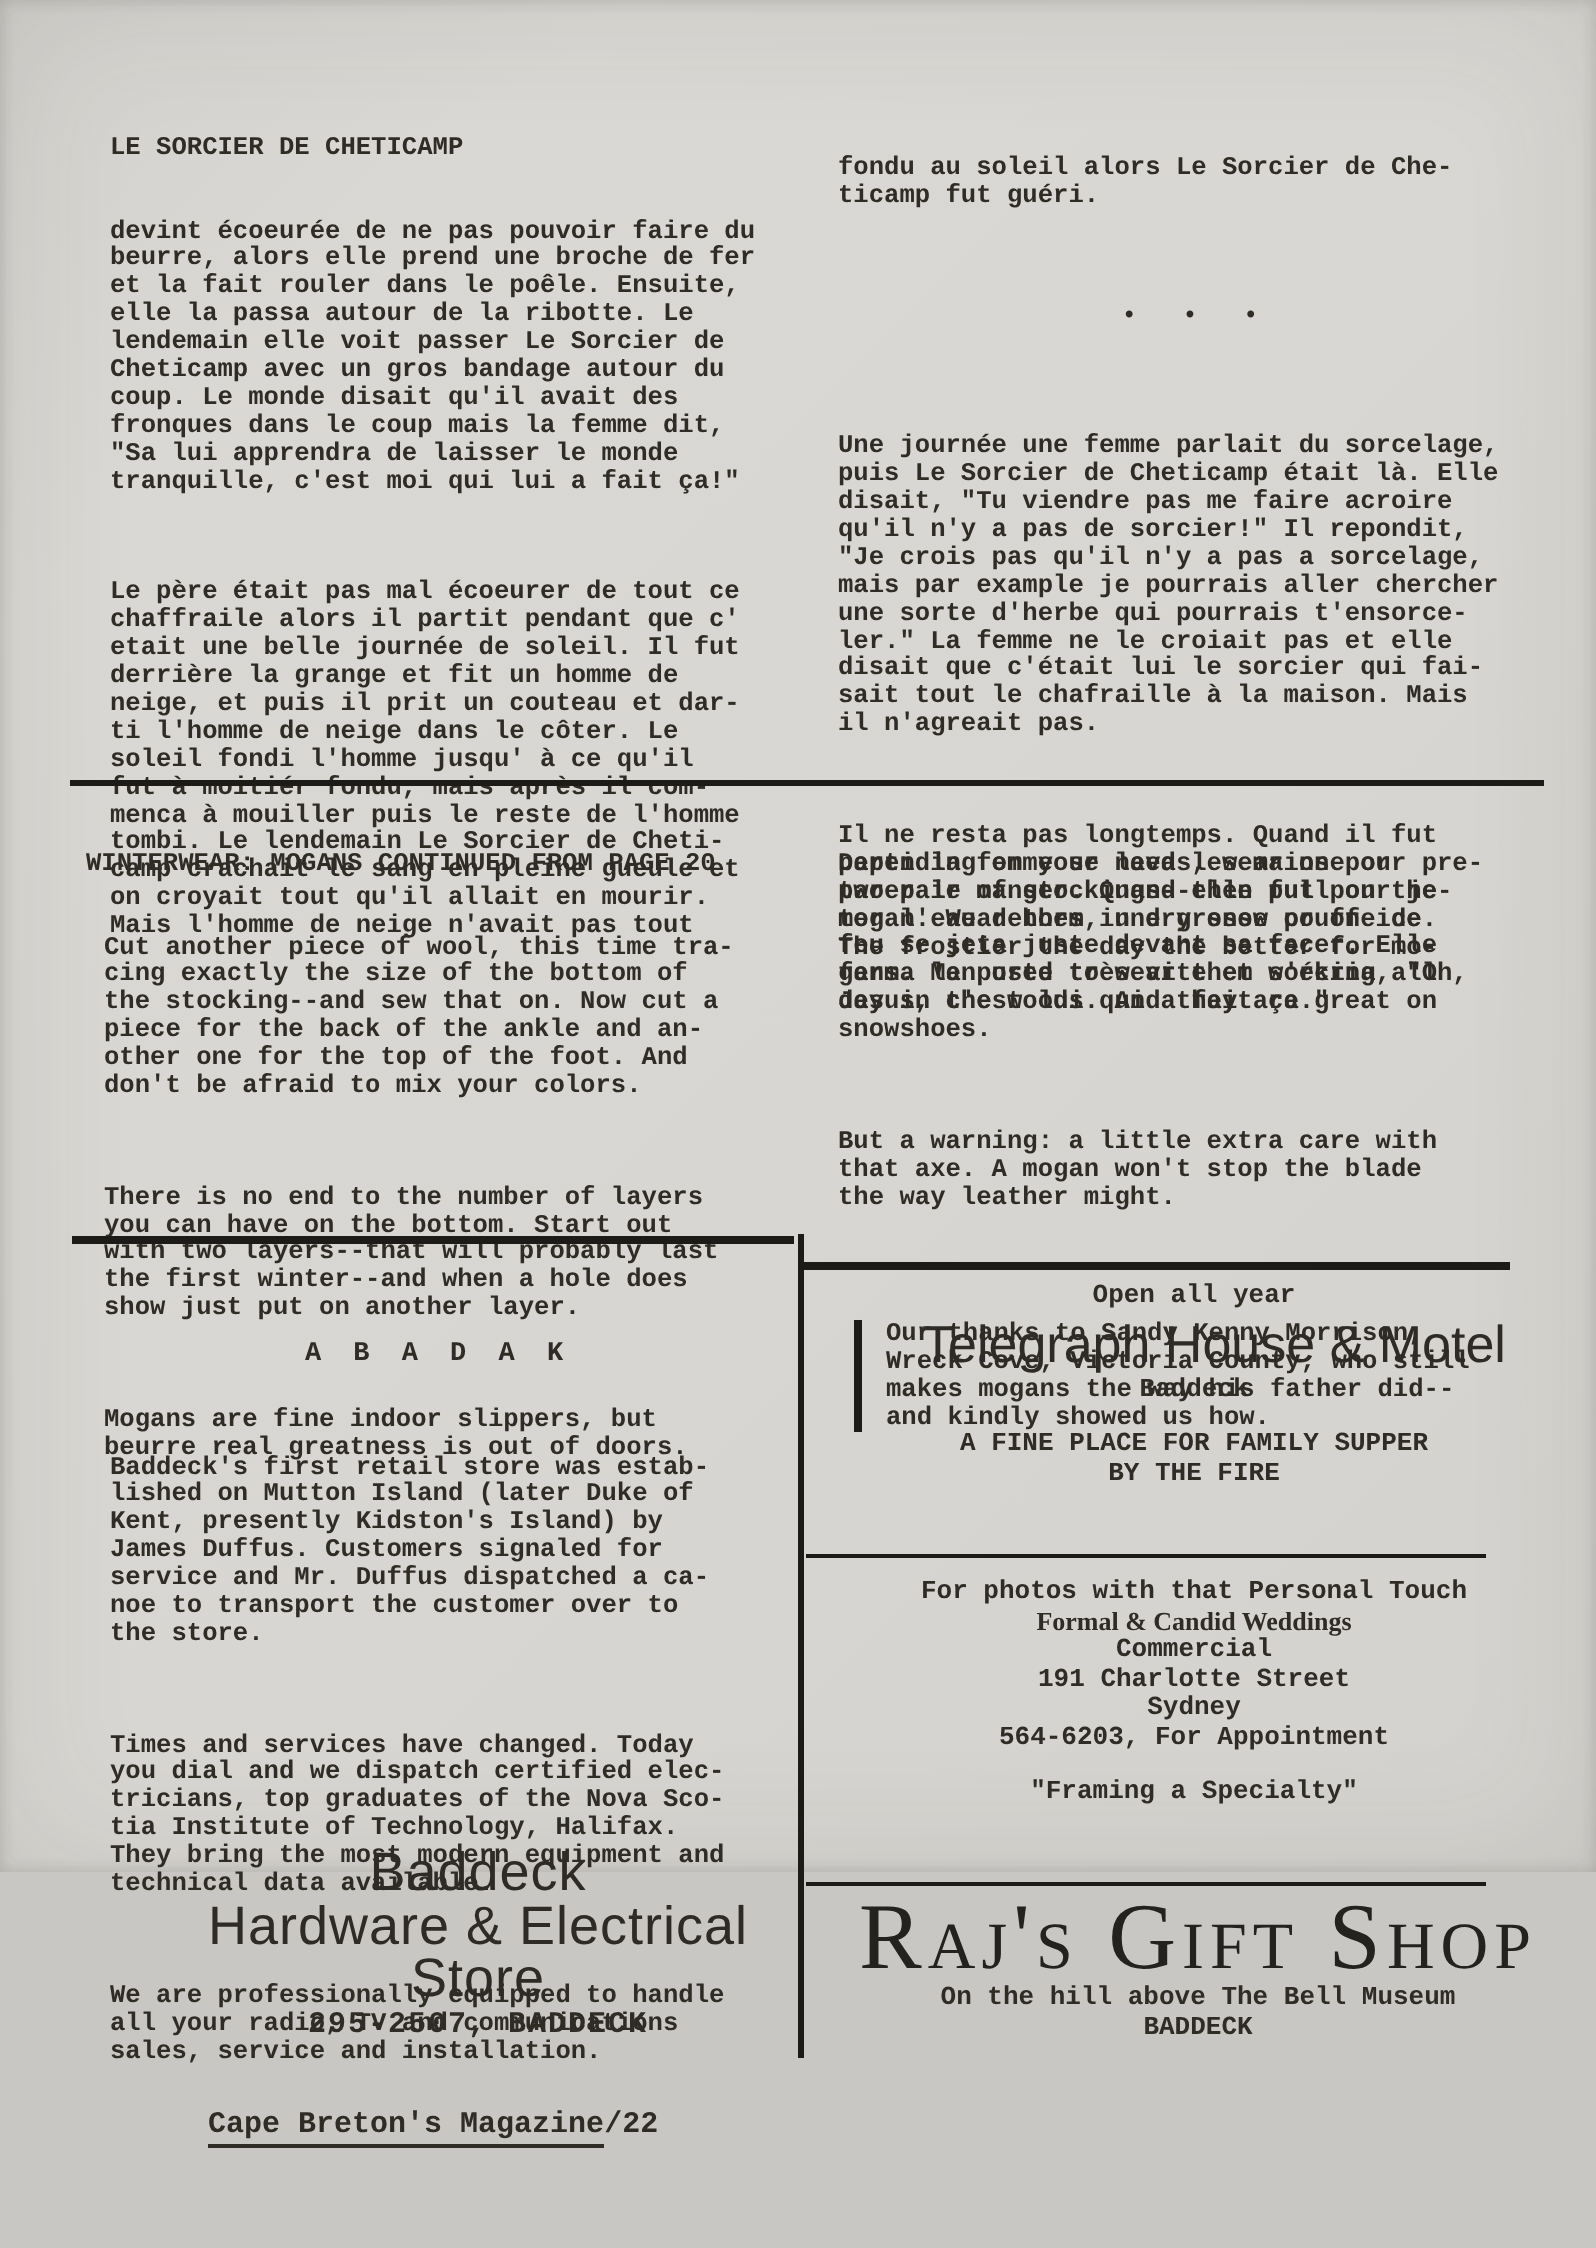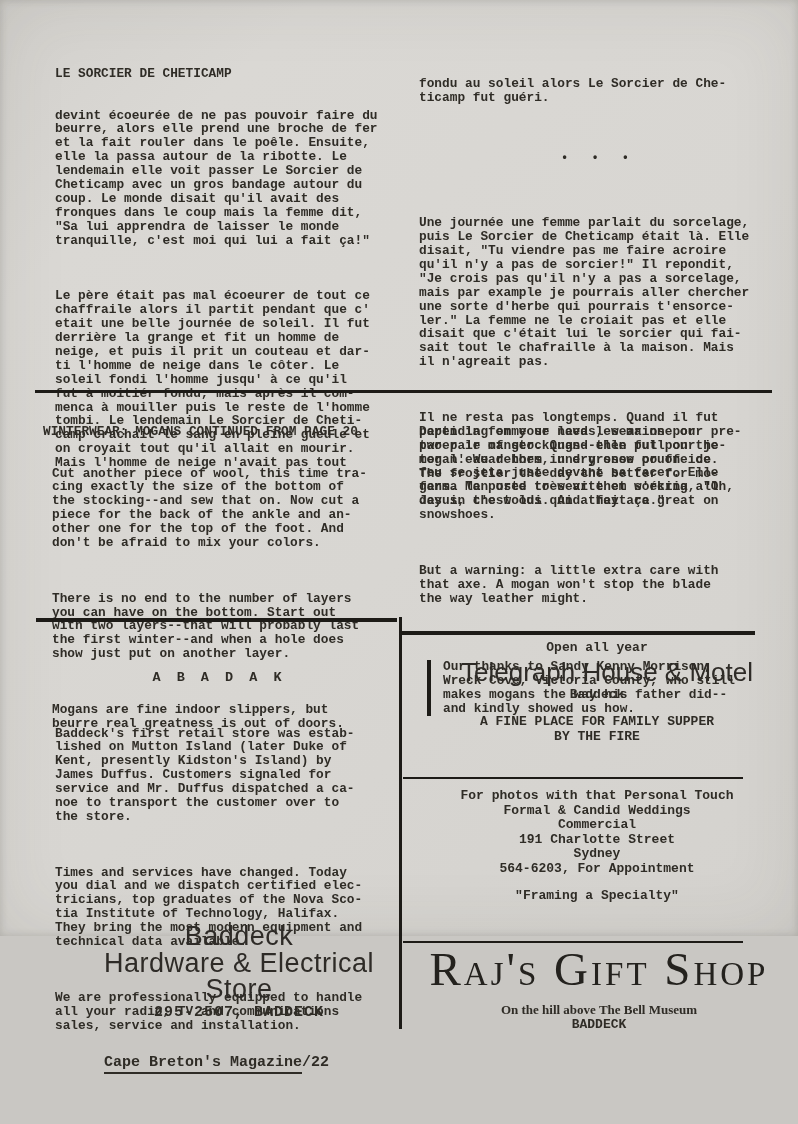--- a/index.html
+++ b/index.html
@@ -193,33 +193,33 @@
     <div class="ad-name display-sans">Telegraph House &amp; Motel</div>
     <div class="tw mono-line" style="white-space:normal;">Baddeck</div>
     <div class="tw mono-line gap">A FINE PLACE FOR FAMILY SUPPER
 BY THE FIRE</div>
   </div>
 
   <div class="rule" style="left:403px;top:777px;width:340px;height:2px;"></div>
 
   <div class="ad" style="left:403px;top:789px;width:388px;">
     <div class="tw mono-line" style="white-space:normal;">For photos with that Personal Touch</div>
-    <div class="tw mono-line" style="white-space:normal;">Formal &amp; Candid Weddings</div>
+    <div class="tw mono-line" style="white-space:normal;font-family:Liberation Serif, serif;">Formal &amp; Candid Weddings</div>
     <div class="tw mono-line" style="white-space:normal;">Commercial</div>
     <div class="tw mono-line" style="white-space:normal;">191 Charlotte Street</div>
     <div class="tw mono-line" style="white-space:normal;">Sydney</div>
     <div class="tw mono-line" style="white-space:normal;">564-6203, For Appointment</div>
     <div class="tw mono-line gap" style="white-space:normal;">"Framing a Specialty"</div>
   </div>
 
   <div class="rule" style="left:403px;top:941px;width:340px;height:2px;"></div>
 
   <div class="ad" style="left:404px;top:946px;width:390px;">
     <div class="rajs-name">Raj's Gift Shop</div>
-    <div class="tw mono-line" style="white-space:normal;margin-top:11px;font-family:Liberation Serif, serif;">On the hill above The Bell Museum</div>
+    <div class="tw mono-line" style="white-space:normal;margin-top:0;">On the hill above The Bell Museum</div>
     <div class="tw mono-line" style="white-space:normal;">BADDECK</div>
   </div>
 
   <div class="block tw footer" style="left:68px;top:1042px;">
     <span class="underlined">Cape Breton's Magazine</span><span>/22</span>
   </div>
 
 </div>
 
 </body></html>

